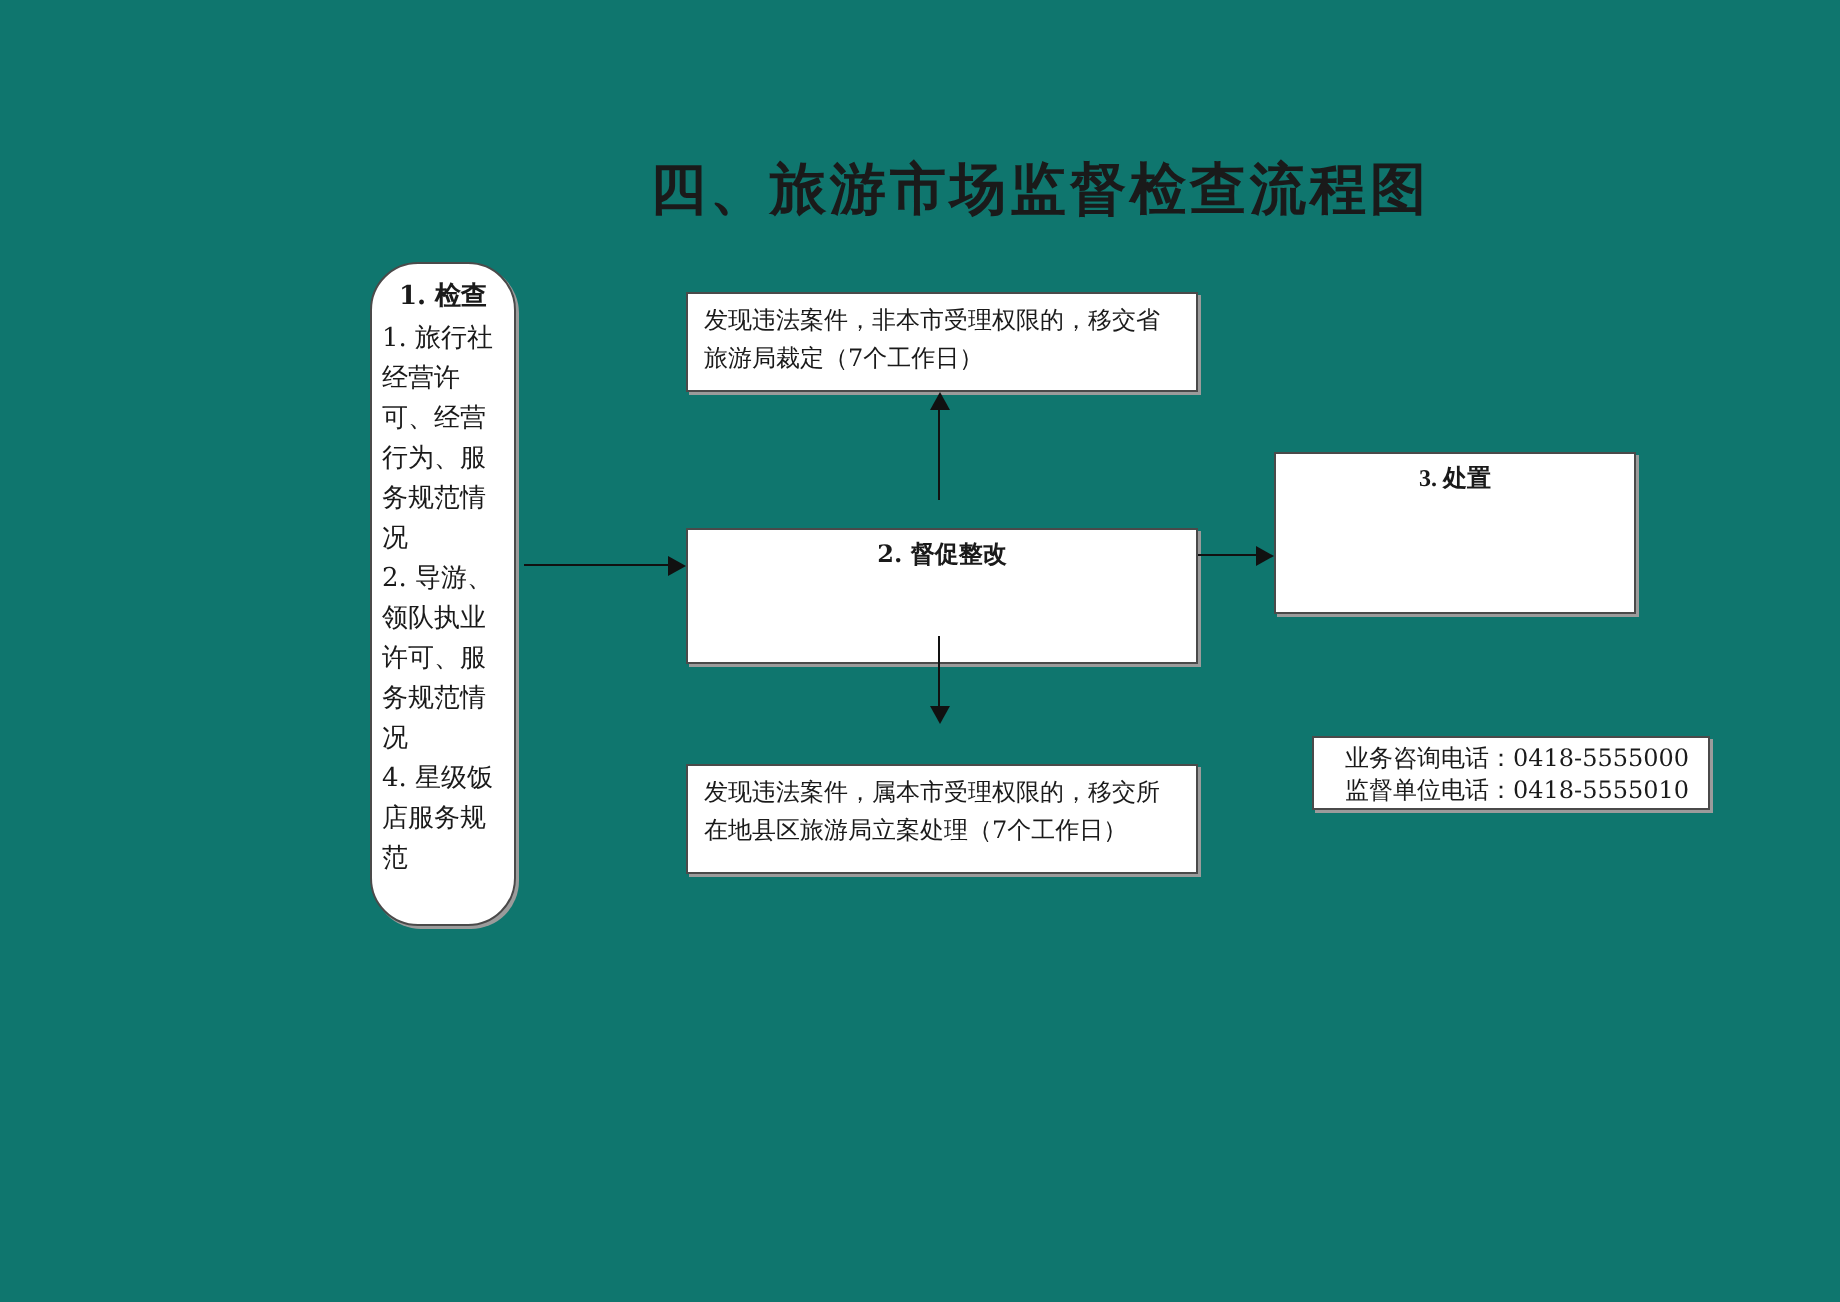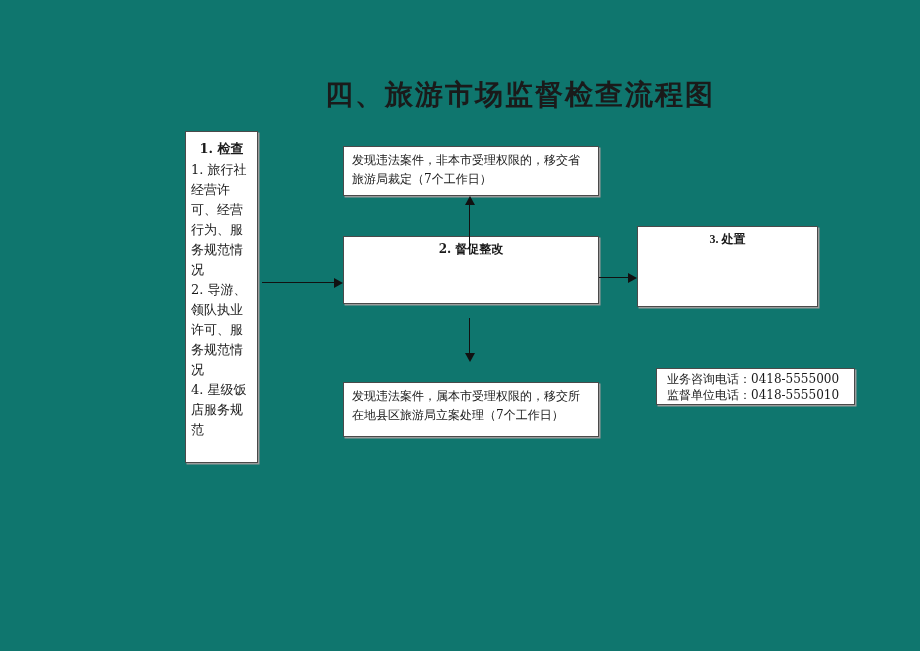--- a/index.html
+++ b/index.html
@@ -35,49 +35,51 @@
   .box-title {
     text-align: center;
     font-weight: bold;
   }
   .inspect-box {
     left: 185px; top: 131px;
     width: 73px; height: 332px;
     padding: 7px 5px;
     font-size: 13px;
     line-height: 20px;
+    border-radius: 24px;
   }
   .inspect-box .box-title { margin-bottom: 1px; }
   .referral-up-box {
     left: 343px; top: 146px;
     width: 256px; height: 50px;
     padding: 4px 8px;
   }
   .supervise-box {
-    left: 343px; top: 236px;
+    left: 343px; top: 264px;
     width: 256px; height: 68px;
     padding: 3px 8px;
   }
   .referral-down-box {
     left: 343px; top: 362px;
     width: 256px; height: 55px;
     padding: 4px 8px;
     margin-top: 20px;
   }
   .dispose-box {
     left: 637px; top: 226px;
     width: 181px; height: 81px;
     padding: 3px 20px;
     font-family: Liberation Serif, serif;
   }
   .contact-box {
     left: 656px; top: 368px;
     width: 199px; height: 37px;
     padding: 2px 4px 2px 10px;
     line-height: 16px;
+    text-align: center;
   }
   .hline {
     position: absolute;
     height: 0;
     border-top: 1.5px solid #111111;
   }
   .vline {
     position: absolute;
     width: 0;
     border-left: 1.5px solid #111111;

